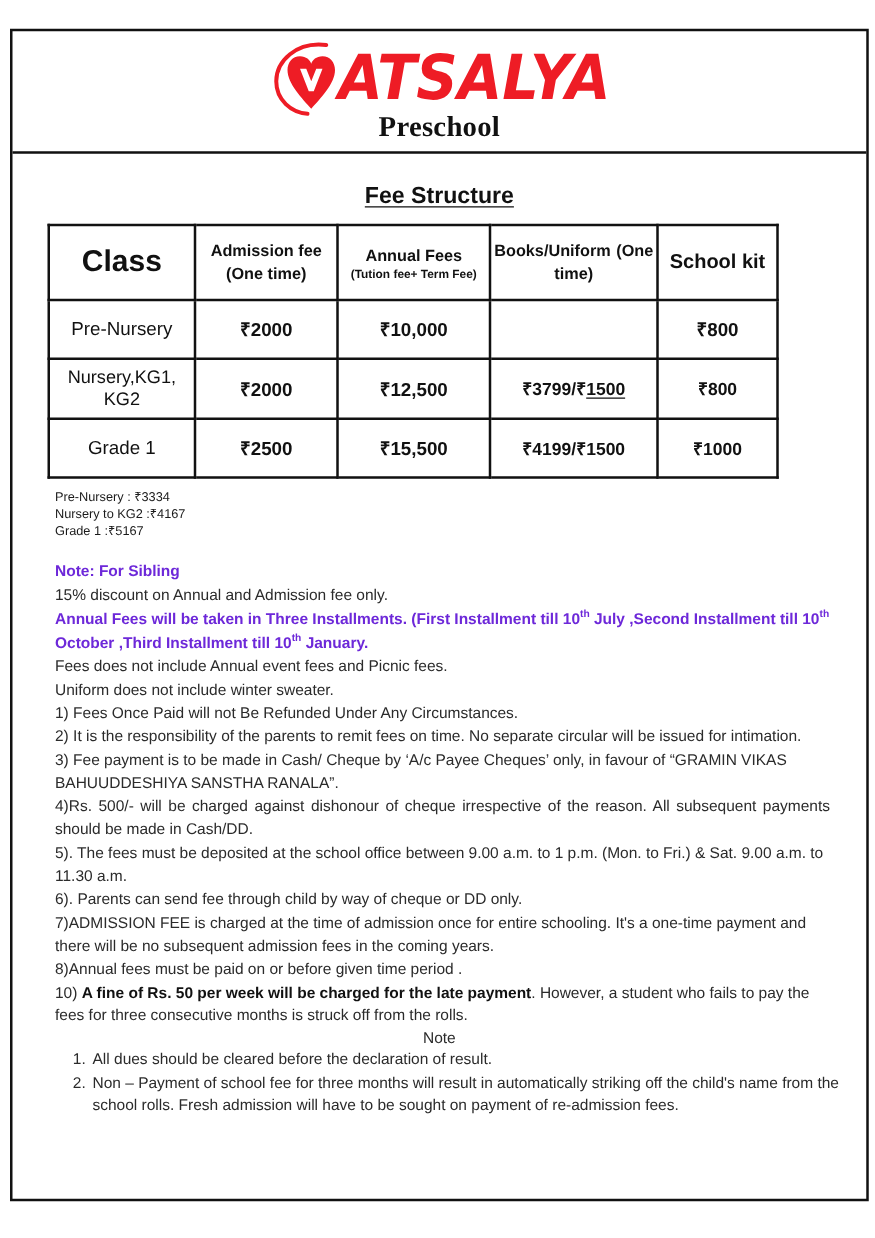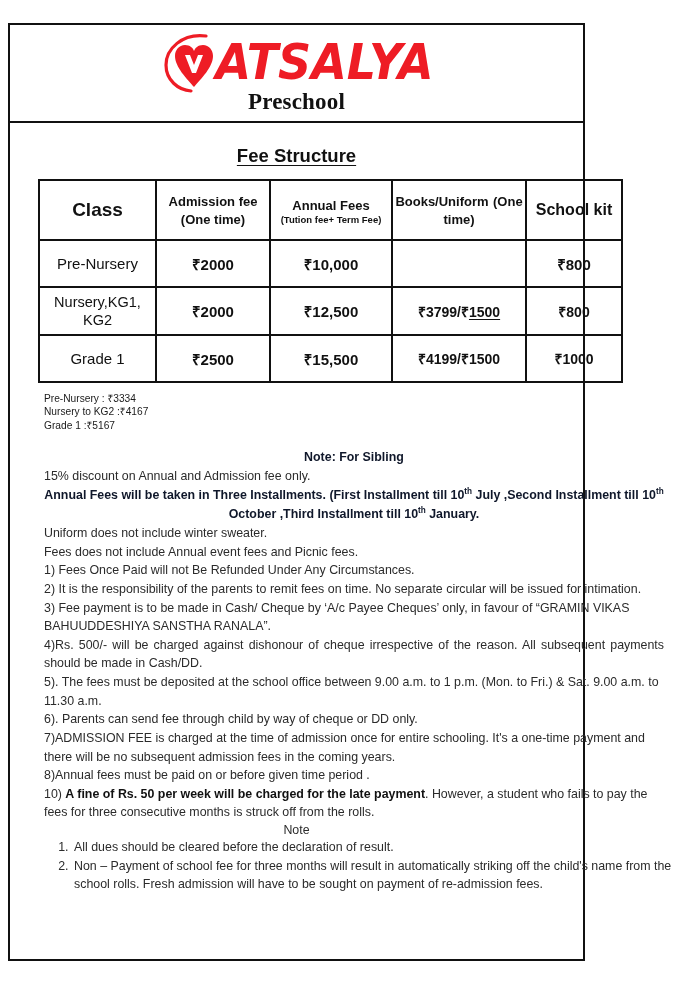--- a/index.html
+++ b/index.html
@@ -14,21 +14,21 @@
     color: #1a1a1a;
     position: relative;
     overflow: hidden;
   }
 
   
   .page {
     position: absolute;
     left: 8px;
     top: 23px;
-    width: 577px;
+    width: 687px;
     height: 938px;
     border: 2.5px solid #111;
     box-sizing: border-box;
     background: #fff;
   }
 
   
   .header {
     border-bottom: 2.5px solid #111;
     padding: 6px 0 6px 0;
@@ -114,21 +114,21 @@
     color: #111;
   }
   table.fee th { font-weight: bold; }
 
   col.c1 { width: 117px; }
   col.c2 { width: 114px; }
   col.c3 { width: 122px; }
   col.c4 { width: 134px; }
   col.c5 { width: 96px; }
 
-  .th-class   { font-size: 19px; font-weight: bold; }
+  .th-class   { font-size: 24px; font-weight: bold; }
   .th-main    { font-size: 13px; font-weight: bold; line-height: 1.15; }
   .th-sub     { font-size: 9.5px; font-weight: bold; display:block; }
   .th-plain   { font-size: 16px; font-weight: bold; }
 
   tr.r1 td { height: 39px; }
   tr.r2 td { height: 40px; }
   tr.r3 td { height: 39px; }
   thead tr th { height: 52px; }
 
   .cls-name { font-size: 15px; font-weight: normal; text-align: center; }
@@ -155,21 +155,21 @@
   }
 
   
   .notes {
     margin: 16px 0 0 34px;
     width: 620px;
     font-size: 12.4px;
     line-height: 1.52;
     color: #2b2b2b;
   }
-  .notes .b { font-weight: bold; color:#0f172a;text-align:center; }
+  .notes .b { font-weight: bold; color:#6d28d9; }
   .notes .reg { font-weight: normal; }
   sup { font-size: 0.66em; line-height: 0; }
 
   
   .rule-head {
     text-align: center;
     font-weight: bold;
     font-size: 12.6px;
     margin: 12px 0 1px 0;
     color: #111;
@@ -321,22 +321,22 @@
     <div class="inst">
       <div class="inst-line">Pre-Nursery : ₹3334</div>
       <div class="inst-line">Nursery to KG2 :₹4167</div>
       <div class="inst-line">Grade 1 :₹5167</div>
     </div>
 
     <div class="notes">
       <div class="b">Note: For Sibling</div>
       <div class="reg">15% discount on Annual and Admission fee only.</div>
       <div class="b"><span>Annual Fees will be taken in Three Installments. (First Installment till 10</span><sup>th</sup><span> July ,Second Installment till 10</span><sup>th</sup> <span>October ,Third Installment till 10</span><sup>th</sup><span> January.</span></div>
+      <div class="reg">Fees does not include Annual event fees and Picnic fees.</div>
       <div class="reg">Uniform does not include winter sweater.</div>
-      <div class="reg">Fees does not include Annual event fees and Picnic fees.</div>
     </div>
 
     <div class="rules">
       <p>1) Fees Once Paid will not Be Refunded Under Any Circumstances.</p>
       <p>2) It is the responsibility of the parents to remit fees on time. No separate circular will be issued for intimation.</p>
       <p>3) Fee payment is to be made in Cash/ Cheque by ‘A/c Payee Cheques’ only, in favour of “GRAMIN VIKAS BAHUUDDESHIYA SANSTHA RANALA”.</p>
       <p class="just">4)Rs. 500/- will be charged against dishonour of cheque irrespective of the reason. All subsequent payments should be made in Cash/DD.</p>
       <p>5). The fees must be deposited at the school office between 9.00 a.m. to 1 p.m. (Mon. to Fri.) &amp; Sat. 9.00 a.m. to 11.30 a.m.</p>
       <p>6). Parents can send fee through child by way of cheque or DD only.</p>
       <p>7)ADMISSION FEE is charged at the time of admission once for entire schooling. It's a one-time payment and there will be no subsequent admission fees in the coming years.</p>

